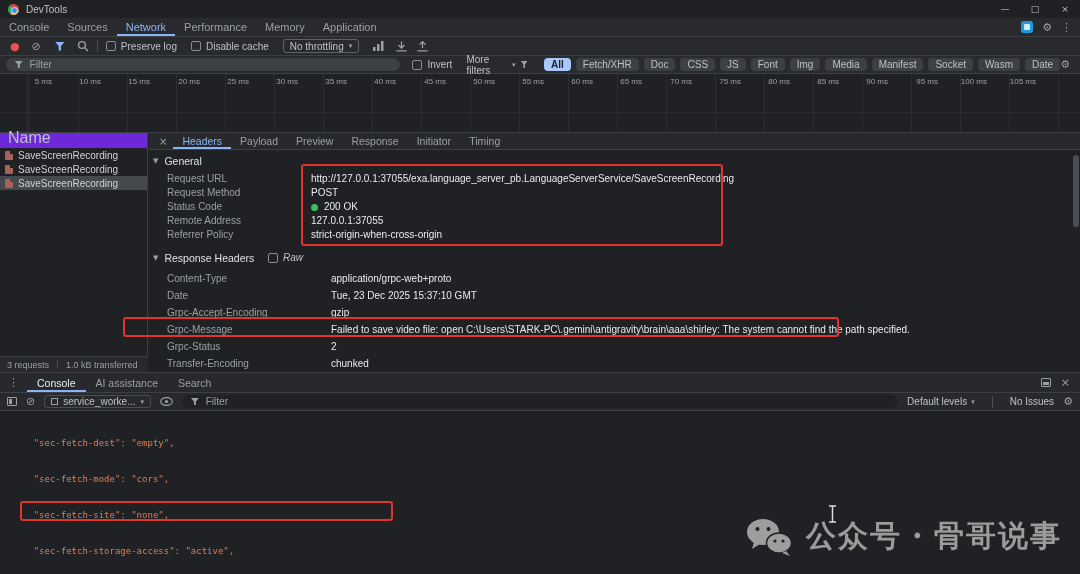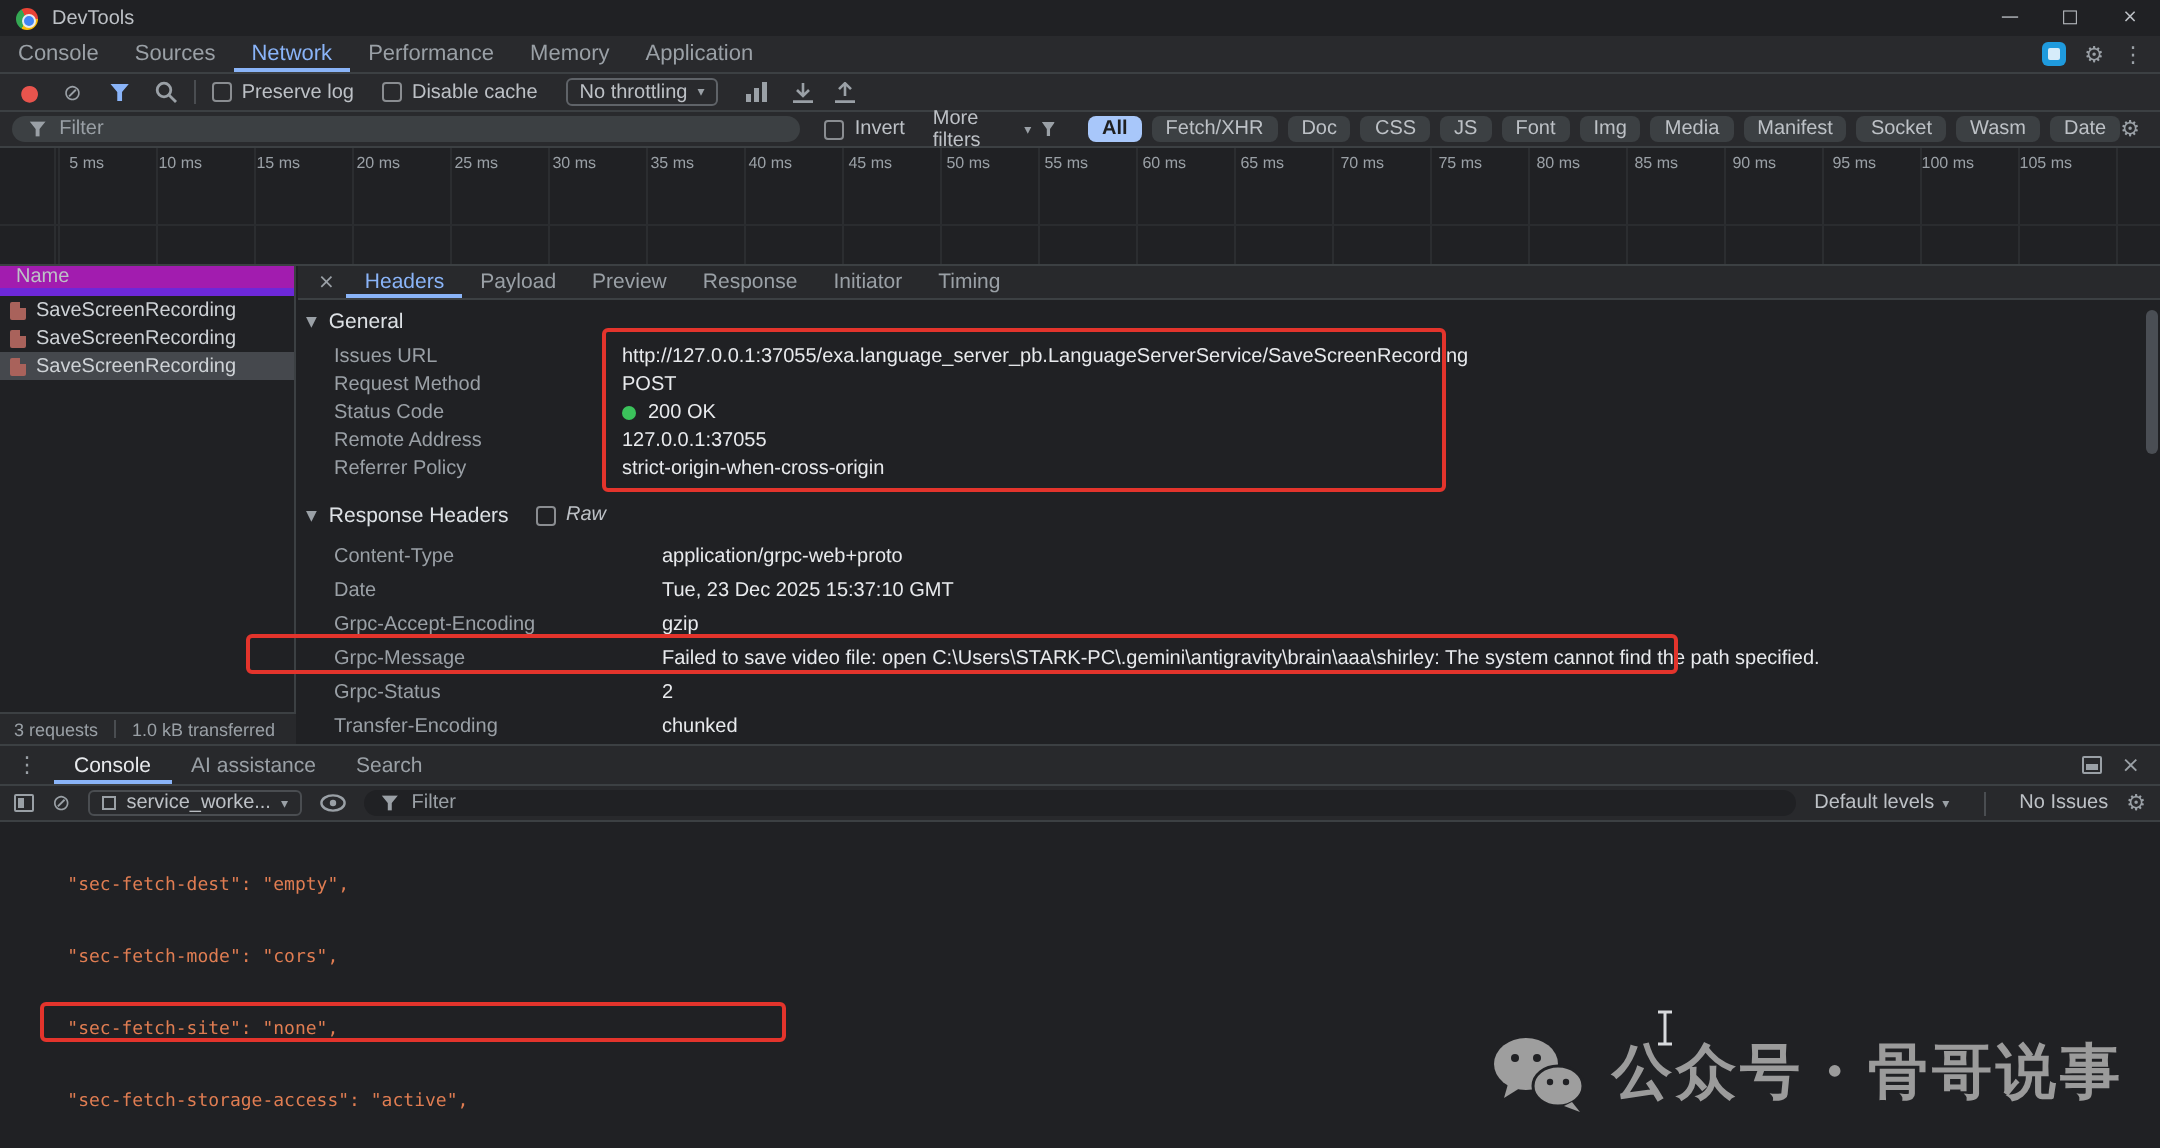--- a/index.html
+++ b/index.html
@@ -56,21 +56,21 @@
 
   
   .timeline { position:absolute; left:0; top:74px; width:100%; height:59px; background:#202124; border-bottom:1px solid #3c4043;
     background-image: repeating-linear-gradient(to right, #2b2d30 0 1px, transparent 1px 49px);
     background-position: 29px 0; }
   .timeline::after { content:""; position:absolute; left:0; top:38px; width:100%; height:1px; background:#2a2c2f; }
   .tl { position:absolute; top:3px; width:44px; text-align:right; font-size:8px; color:#9aa0a6; }
 
   
   .requests { position:absolute; left:0; top:133px; width:148px; height:239px; background:#202124; border-right:1px solid #3c4043; }
-  .req-head { height:15px; background:#a21caf; border-bottom:4px solid #6d28d9; display:flex; align-items:center; padding:0 8px; font-size:10px; color:#bdc1c6; }
+  .req-head { height:15px; background:#6d28d9; border-bottom:6px solid #6d28d9; display:flex; align-items:center; padding:0 8px; font-size:16px; color:#bdc1c6; }
   .req-row { height:14px; display:flex; align-items:center; gap:5px; padding:0 5px; font-size:10px; color:#ced2d6; }
   .req-row.sel { background:#45484d; }
   .req-icon { width:8px; height:9px; background:#a9625b; border-radius:1px; position:relative; flex:none; }
   .req-icon::after { content:""; position:absolute; right:0; top:0; width:3px; height:3px; background:#202124; }
   .req-row.sel .req-icon::after { background:#45484d; }
   .summary { position:absolute; left:0; bottom:0; width:148px; height:16px; background:#28292c; border-top:1px solid #3c4043; display:flex; align-items:center; gap:8px; padding:0 7px; font-size:9px; color:#9aa0a6; }
   .sdiv { width:1px; height:9px; background:#4a4d51; }
 
   
   .details { position:absolute; left:149px; top:133px; width:931px; height:239px; background:#202124; }
@@ -266,21 +266,21 @@
       <span class="dtab">Response</span>
       <span class="dtab">Initiator</span>
       <span class="dtab">Timing</span>
     </div>
 
     <div class="sec-head" style="left:4px; top:22px;">
       <span class="tri">▼</span>
       <span>General</span>
     </div>
     <div class="kv" style="top:40px;">
-      <span class="k">Issues URL</span>
+      <span class="k">Request URL</span>
       <span class="v gv">http://127.0.0.1:37055/exa.language_server_pb.LanguageServerService/SaveScreenRecording</span>
     </div>
     <div class="kv" style="top:54px;">
       <span class="k">Request Method</span>
       <span class="v gv">POST</span>
     </div>
     <div class="kv" style="top:68px;">
       <span class="k">Status Code</span>
       <span class="v gv"><span class="greendot"></span><span>200 OK</span></span>
     </div>

